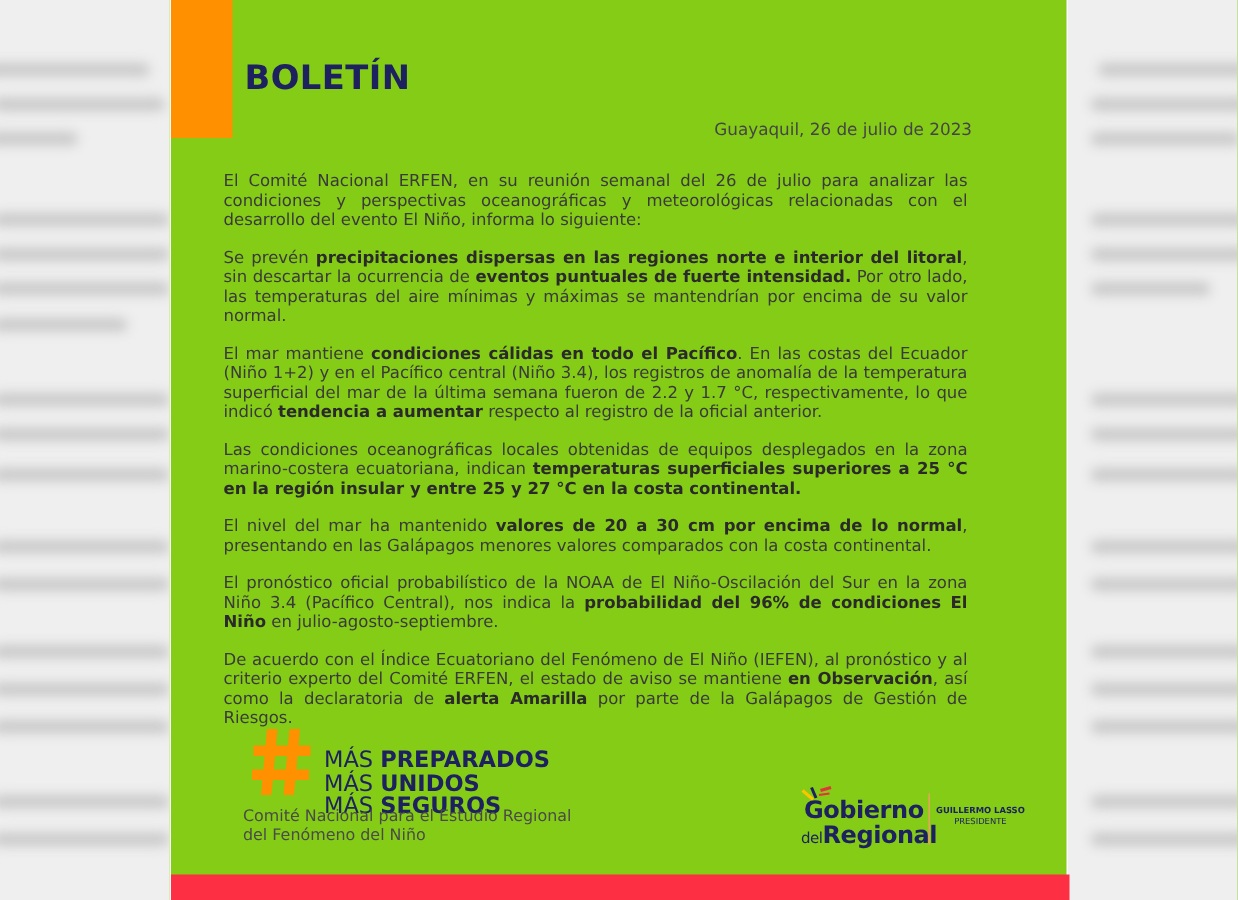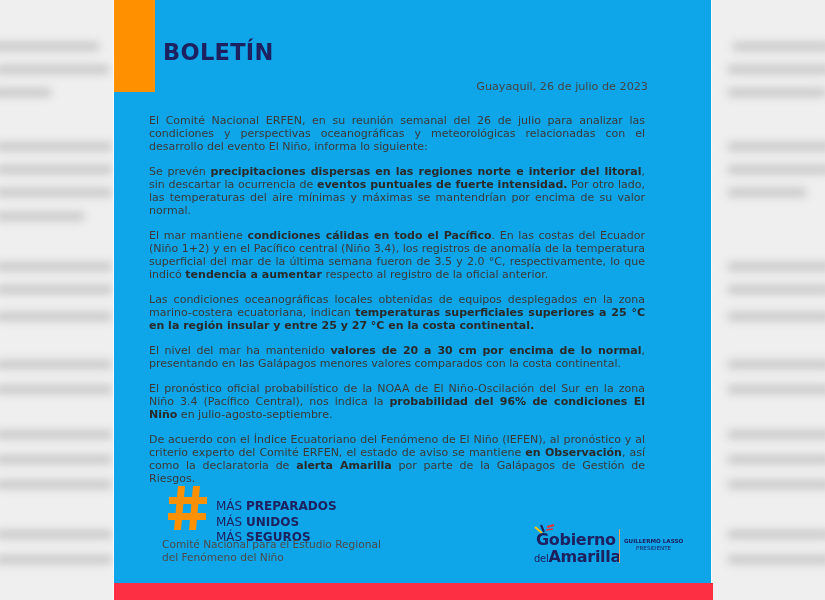--- a/index.html
+++ b/index.html
@@ -16,21 +16,21 @@
     overflow: hidden; background: #efefef;
   }
   .bg-blur.left { left: 0; }
   .bg-blur.right { right: 0; width: 113px; }
   .bg-blur .line {
     position: absolute; height: 9px; border-radius: 5px;
     background: #c9c9c9; filter: blur(4px);
   }
   .card {
     position: absolute; left: 113px; top: 0; width: 599px; height: 600px;
-    background: #0ea5e9;
+    background: #84cc16;
     border-left: 1px solid #fafafa;
     border-right: 1px solid #fafafa;
   }
   .orange-bar {
     position: absolute; left: 0; top: 0; width: 41px; height: 92px;
     background: #ff9000;
   }
   .title {
     position: absolute; left: 49px; top: 38px;
     font-family: "DejaVu Sans", sans-serif; font-weight: bold;
@@ -46,21 +46,21 @@
     text-align: justify;
   }
   .body p { margin-bottom: 12px; }
   .body b { font-weight: bold; color: #2a2a2a; }
   .slogan {
     position: absolute; left: 54px; top: 470px; display: flex; align-items: center;
   }
   .hash {
     width: 40px; height: 48px; position: relative; margin-right: 8px;
   }
-  .slogan-lines { font-size: 12px; line-height: 15.5px; color: #1d2160; margin-top: 29px; }
+  .slogan-lines { font-size: 15px; line-height: 15.5px; color: #1d2160; margin-top: 29px; }
   .slogan-lines b { font-weight: bold; }
   .org-name {
     position: absolute; left: 48px; top: 538px;
     font-size: 10.6px; line-height: 12.5px; color: #4a4a4a;
   }
   .gov-logo {
     position: absolute; left: 418px; top: 526px; width: 160px; height: 40px; text-align: center;
   }
   .gov-word1 {
     position: absolute; left: 4px; top: 4px; font-weight: bold;
@@ -129,21 +129,21 @@
 
   <div class="title">
     <div>BOLETÍN</div>
   </div>
 
   <div class="date">Guayaquil, 26 de julio de 2023</div>
 
   <div class="body" id="body">
       <p><span>El Comité Nacional ERFEN, en su reunión semanal del 26 de julio para analizar las condiciones y perspectivas oceanográficas y meteorológicas relacionadas con el desarrollo del evento  El Niño, informa lo siguiente:</span></p>
       <p><span>Se prevén </span><b>precipitaciones dispersas en las regiones norte e interior del litoral</b><span>, sin descartar la ocurrencia de </span><b>eventos puntuales de fuerte intensidad.</b><span> Por otro lado, las temperaturas del aire mínimas y máximas se mantendrían por encima de su valor normal.</span></p>
-      <p><span>El mar mantiene </span><b>condiciones cálidas en todo el Pacífico</b><span>. En las costas del Ecuador (Niño 1+2) y en el Pacífico central (Niño 3.4), los registros de anomalía de la temperatura superficial del mar de la última semana fueron de 3.5 y 2.0 °C, respectivamente, lo que indicó </span><b>tendencia a aumentar</b><span> respecto al registro de la oficial anterior.</span></p>
+      <p><span>El mar mantiene </span><b>condiciones cálidas en todo el Pacífico</b><span>. En las costas del Ecuador (Niño 1+2) y en el Pacífico central (Niño 3.4), los registros de anomalía de la temperatura superficial del mar de la última semana fueron de 2.2 y 1.7 °C, respectivamente, lo que indicó </span><b>tendencia a aumentar</b><span> respecto al registro de la oficial anterior.</span></p>
       <p><span>Las condiciones oceanográficas locales obtenidas de equipos desplegados en la zona marino-costera ecuatoriana, indican </span><b>temperaturas superficiales superiores a 25 °C en la región insular y entre 25 y 27 °C en la costa continental.</b></p>
       <p><span>El nivel del mar ha mantenido </span><b>valores de 20 a 30 cm por encima de lo normal</b><span>, presentando en las Galápagos menores valores comparados con la costa continental.</span></p>
       <p><span>El pronóstico oficial probabilístico de la NOAA de El Niño-Oscilación del Sur en la zona Niño 3.4 (Pacífico Central), nos indica la </span><b>probabilidad del 96% de condiciones El Niño</b><span> en julio-agosto-septiembre.</span></p>
       <p><span>De acuerdo con el Índice Ecuatoriano del Fenómeno de El Niño (IEFEN), al pronóstico y al criterio experto del Comité ERFEN, el estado de aviso se mantiene </span><b>en Observación</b><span>, así como la declaratoria de </span><b>alerta Amarilla</b><span> por parte de la Galápagos de Gestión de Riesgos.</span></p>
     </div>
 
   <div class="slogan">
     <div class="hash">
       <svg width="40" height="48" viewBox="0 0 40 48">
         <g fill="#ff9000">
@@ -167,21 +167,21 @@
   </div>
 
   <div class="gov-logo">
     <svg style="position:absolute;left:2px;top:-2px" width="22" height="10" viewBox="0 0 22 10">
       <path d="M1 3 L8 9" stroke="#ffc400" stroke-width="2" fill="none"></path>
       <path d="M7 1 L10 8" stroke="#1d2160" stroke-width="2" fill="none"></path>
       <path d="M13 3 L20 1" stroke="#e5323a" stroke-width="2" fill="none"></path>
       <path d="M12 6 L19 5" stroke="#e5323a" stroke-width="1.5" fill="none"></path>
     </svg>
     <div class="gov-word1">Gobierno</div>
-    <div class="gov-word2"><span class="small">del</span><span>Amarilla</span></div>
+    <div class="gov-word2"><span class="small">del</span><span>Regional</span></div>
     <div class="gov-divider"></div>
     <div class="gov-president">
       <div>GUILLERMO LASSO</div>
       <div style="font-weight:normal">PRESIDENTE</div>
     </div>
   </div>
 
   <div class="red-strip"></div>
 </div>
 

